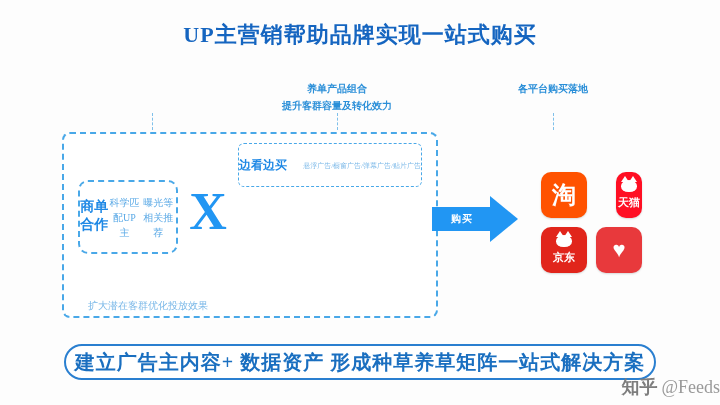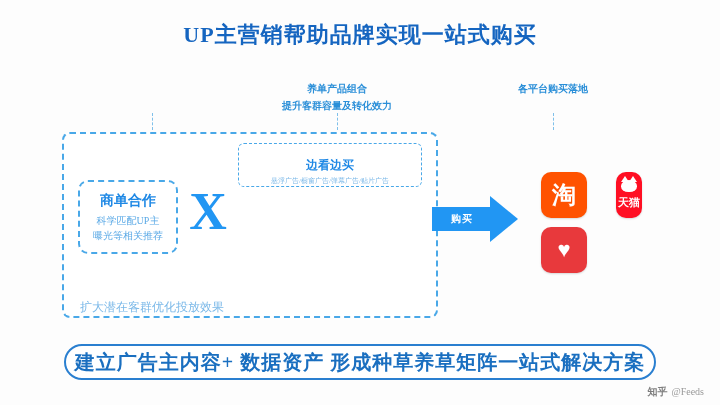--- a/index.html
+++ b/index.html
@@ -28,42 +28,42 @@
   .conn-1{left:152px;} .conn-2{left:337px;} .conn-3{left:553px;}
   
   .funnel{
     position:absolute;left:62px;top:132px;width:372px;height:182px;
     border:2px dashed #49a8e8;border-radius:8px;background:#ffffff;
   }
   
   .partner-box{
     position:absolute;left:78px;top:180px;width:96px;height:70px;
     border:2px dashed #49a8e8;border-radius:10px;background:#fff;
-    display:flex;flex-direction:column;align-items:center;justify-content:center;
+    display:flex;flex-direction:row;align-items:center;justify-content:center;
     color:#1e88e5;text-align:center;
   }
   .partner-title{font-size:14px;font-weight:bold;margin-bottom:3px;}
   .partner-line{font-size:10px;color:#5aa9e6;line-height:1.5;}
   
   .multiply{
     position:absolute;left:182px;top:186px;width:52px;text-align:center;
     font-size:52px;font-weight:bold;color:#2196f3;line-height:1;
   }
   
   .product-box{
     position:absolute;left:238px;width:182px;height:42px;
     border:1.5px dashed #49a8e8;border-radius:6px;background:#fff;
-    display:flex;flex-direction:column;align-items:center;justify-content:flex-end;
+    display:flex;align-items:center;justify-content:space-between;
     text-align:center;
   }
   .pb-1{top:143px;} .pb-2{top:197px;} .pb-3{top:252px;}
   .product-title{font-size:12px;font-weight:bold;color:#1e88e5;}
   .product-subtitle{font-size:7px;color:#7ab8e8;margin-top:2px;}
   .footnote{
-    position:absolute;left:80px;top:299px;font-size:12px;color:#7ab8e8;
+    position:absolute;left:88px;top:299px;font-size:10px;color:#7ab8e8;
   }
   
   .arrow-shaft{position:absolute;left:432px;top:207px;width:58px;height:24px;background:#2196f3;}
   .arrow-head{position:absolute;left:490px;top:196px;width:0;height:0;
     border-left:28px solid #2196f3;border-top:23px solid transparent;border-bottom:23px solid transparent;}
   .arrow-label{position:absolute;left:451px;top:212px;width:58px;
     color:#ffffff;font-size:10px;font-weight:bold;letter-spacing:1px;}
   
   .platform-grid{
     position:absolute;left:541px;top:172px;display:grid;
@@ -90,21 +90,21 @@
     position:absolute;left:64px;top:344px;width:588px;height:32px;
     border:2px solid #2a7fd0;border-radius:18px;background:#fff;
     display:flex;align-items:center;justify-content:center;
     color:#1a6fc0;font-weight:bold;font-size:20px;letter-spacing:1px;
   }
   .overlay-watermark{
     position:absolute;left:554px;top:340px;font-size:28px;font-weight:bold;
     color:#d2d2d2;text-shadow:1px 1px 0 #ffffff;letter-spacing:2px;white-space:nowrap;
   }
   .credit{
-    position:absolute;right:16px;bottom:6px;font-size:10px;color:#9a9a9a;margin-left:32px;
+    position:absolute;right:0;bottom:6px;font-size:18px;color:#9a9a9a;margin-left:32px;
   }
   .credit .brand{font-weight:bold;color:#7d7d7d;margin-right:4px;}
 </style>
 </head>
 <body>
 
 <div class="canvas">
 
   <div class="page-title">UP主营销帮助品牌实现一站式购买</div>
 
@@ -142,20 +142,24 @@
   <div class="arrow-label">购买</div>
 
   <div class="platform-grid">
     <div class="app-icon icon-taobao">
       <span>淘</span>
     </div>
     <div class="app-icon icon-tmall">
       <span class="animal-head"></span>
       <span>天猫</span>
     </div>
+    <div class="app-icon icon-jd">
+      <span class="animal-head"></span>
+      <span>京东</span>
+    </div>
     <div class="app-icon icon-heart">
       <span>♥</span>
     </div>
   </div>
 
   <div class="bottom-banner">建立广告主内容+ 数据资产 形成种草养草矩阵一站式解决方案</div>
 
 
   <div class="credit">
     <span class="brand">知乎</span><span>@Feeds</span>

